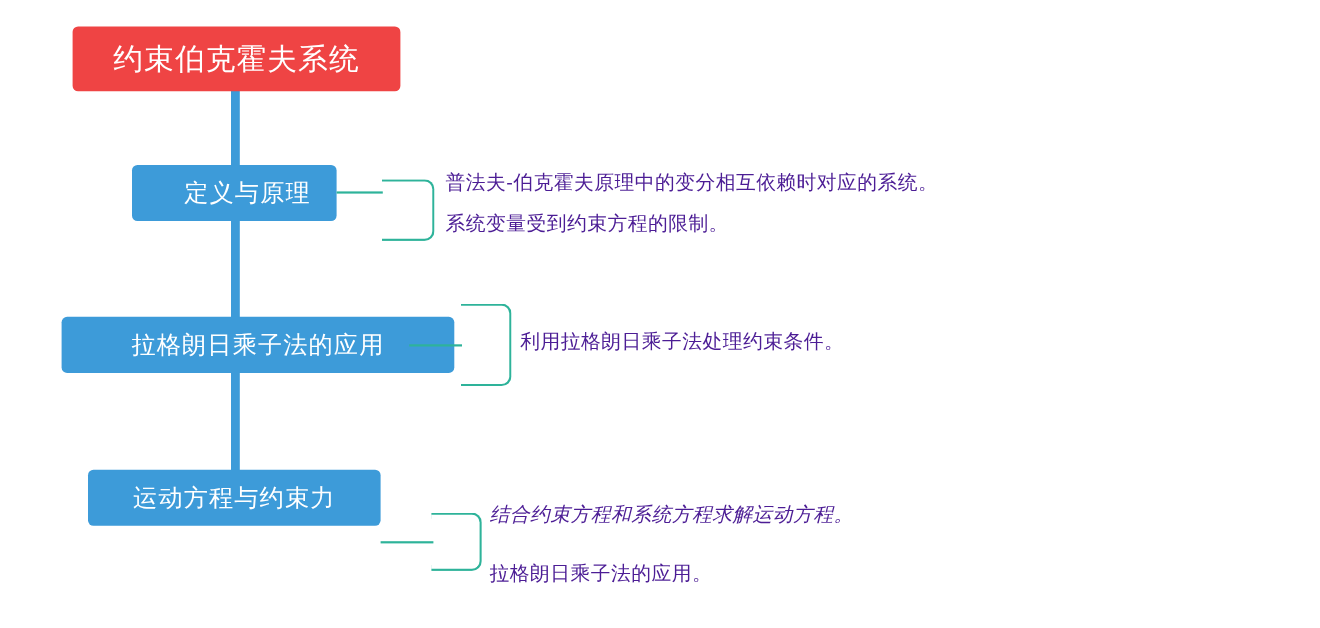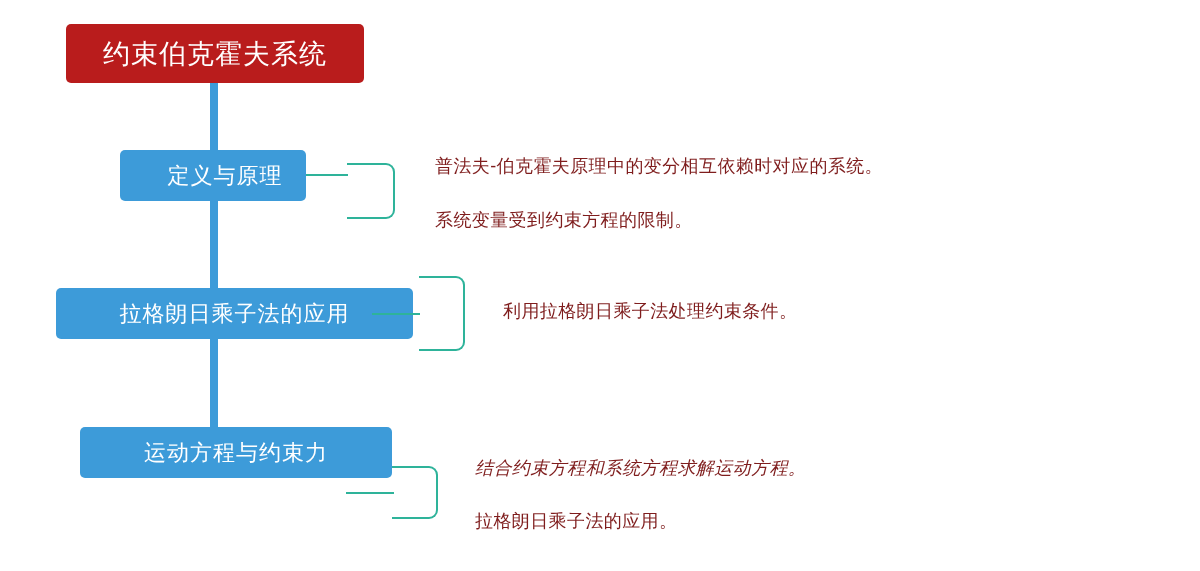--- a/index.html
+++ b/index.html
@@ -26,31 +26,31 @@
     border-radius: 5px;
     color: #ffffff;
     white-space: nowrap;
     letter-spacing: 1px;
   }
   .node-root {
     left: 66px;
     top: 24px;
     width: 298px;
     height: 59px;
-    background: #b91c1c;
+    background: #ef4444;
     font-size: 27px;
   }
   .node-branch {
     background: #3d9bd9;
     font-size: 22px;
     height: 51px;
   }
   .node-b1 { left: 120px; top: 150px;  width: 186px; padding-left: 24px; }
   .node-b2 { left: 56px;  top: 288px;  width: 357px; }
-  .node-b3 { left: 80px;  top: 427px;  width: 312px; }
+  .node-b3 { left: 80px;  top: 427px;  width: 266px; }
 
   
   .trunk {
     position: absolute;
     background: #3d9bd9;
   }
   .trunk-main {
     left: 210px;
     top: 80px;
     width: 8px;
@@ -70,25 +70,24 @@
     border: 2px solid #2eb39a;
     border-left: none;
     border-radius: 0 9px 9px 0;
     background: transparent;
   }
 
   
   .leaf {
     position: absolute;
     font-size: 18px;
-    color: #7f1d1d;
+    color: #4c1d95;
     white-space: nowrap;
     letter-spacing: 0.4px;
     line-height: 1;
-    margin-left: 30px;
   }
 </style>
 </head>
 <body>
 
 <div id="canvas">
 
   <div class="trunk trunk-main"></div>
 
   <div class="node node-root">
@@ -96,21 +95,21 @@
   </div>
 
   <div class="node node-branch node-b1">
     <span>定义与原理</span>
   </div>
 
   <div class="conn conn-h" style="left:306px; top:174px; width:42px;"></div>
   <div class="bracket" style="left:347px; top:163px; width:48px; height:56px;"></div>
 
   <div class="leaf" style="left:405px; top:157px;">普法夫-伯克霍夫原理中的变分相互依赖时对应的系统。</div>
-  <div class="leaf" style="left:405px; top:211px;">系统变量受到约束方程的限制。</div>
+  <div class="leaf" style="left:405px; top:194px;">系统变量受到约束方程的限制。</div>
 
   <div class="node node-branch node-b2">
     <span>拉格朗日乘子法的应用</span>
   </div>
 
   <div class="conn conn-h" style="left:372px; top:313px; width:48px;"></div>
   <div class="bracket" style="left:419px; top:276px; width:46px; height:75px;"></div>
 
   <div class="leaf" style="left:473px; top:303px;font-family:Liberation Mono, monospace;">利用拉格朗日乘子法处理约束条件。</div>
 

